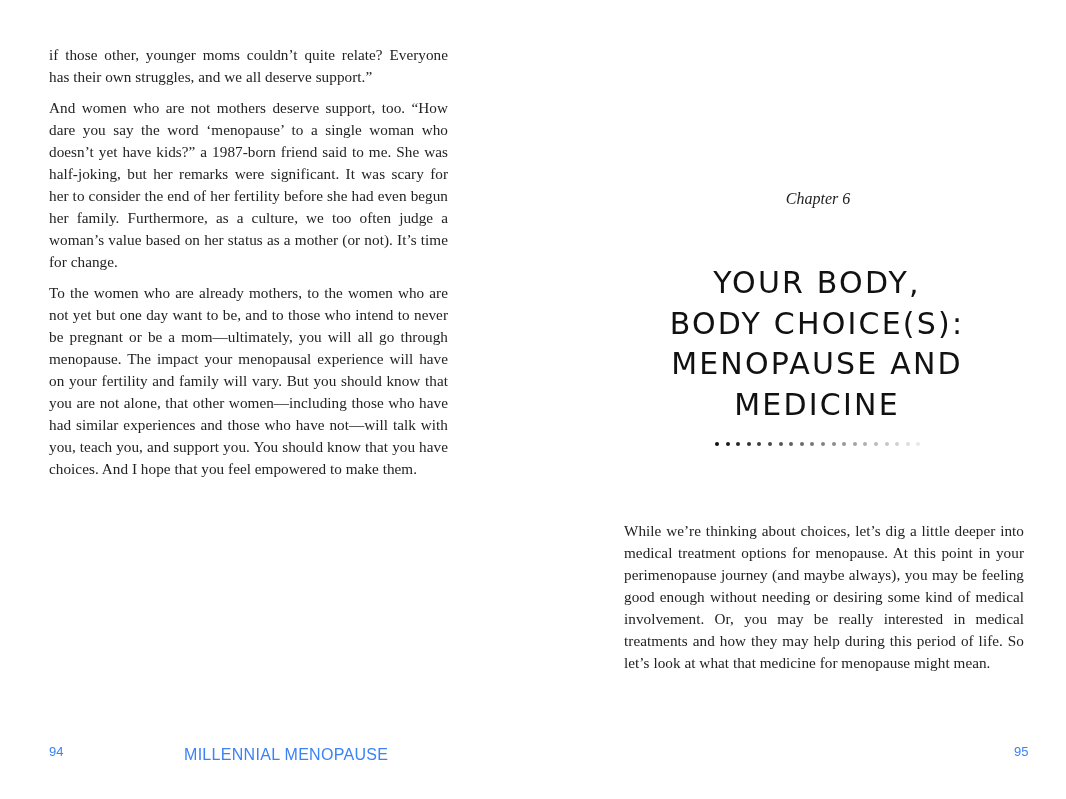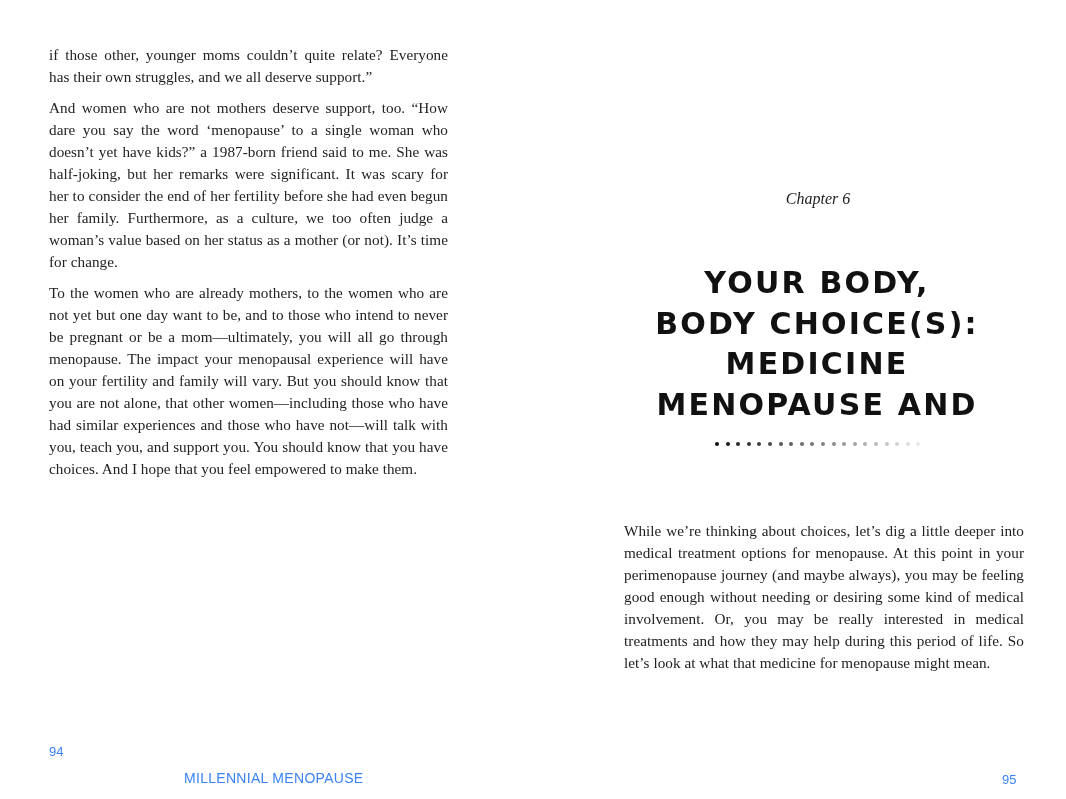--- a/index.html
+++ b/index.html
@@ -16,54 +16,54 @@
     }
     .body-text p { margin: 0 0 9px 0; }
     .left-text { left: 49px; top: 44px; width: 399px; }
     .right-text { left: 91px; top: 520px; width: 400px; }
     .chapter-label {
       position: absolute; left: 0; width: 570px; top: 190px; text-align: center;
       font-style: italic; font-size: 16px; color: #222;
     }
     .chapter-title {
       position: absolute; left: 118px; width: 332px; top: 263px; text-align: center;
-      font-family: "DejaVu Sans", "Liberation Sans", sans-serif; font-weight: bold;
+      font-family: "DejaVu Sans", "Liberation Sans", sans-serif; font-weight: normal;
       font-size: 30px; line-height: 40.5px; letter-spacing: 2.2px; color: #111;
     }
     .dots {
       position: absolute; left: 182px; top: 442px; height: 6px; display: flex; gap: 6.6px;
     }
     .dot { width: 4px; height: 4px; border-radius: 50%; background: #111; }
     .footer {
       position: absolute; top: 744px; font-family: "Liberation Sans", "DejaVu Sans", sans-serif;
       color: #3b82f6;
     }
     .page-num { font-size: 13px; }
-    .running-head { font-size: 14px; letter-spacing: 0.3px; top: 770px; }
+    .running-head { font-size: 16px; letter-spacing: 0.3px; top: 746px; }
   </style>
 </head>
 <body>
 
 <div class="page page-left">
   <div class="body-text left-text">
     <p>if those other, younger moms couldn’t quite relate? Everyone has their own struggles, and we all deserve support.”</p>
     <p>And women who are not mothers deserve support, too. “How dare you say the word ‘menopause’ to a single woman who doesn’t yet have kids?” a 1987-born friend said to me. She was half-joking, but her remarks were significant. It was scary for her to consider the end of her fertility before she had even begun her family. Furthermore, as a culture, we too often judge a woman’s value based on her status as a mother (or not). It’s time for change.</p>
     <p>To the women who are already mothers, to the women who are not yet but one day want to be, and to those who intend to never be pregnant or be a mom—ultimately, you will all go through menopause. The impact your menopausal experience will have on your fertility and family will vary. But you should know that you are not alone, that other women—including those who have had similar experiences and those who have not—will talk with you, teach you, and support you. You should know that you have choices. And I hope that you feel empowered to make them.</p>
   </div>
   <div class="footer page-num" style="left:49px;">94</div>
   <div class="footer running-head" style="left:184px;">MILLENNIAL MENOPAUSE</div>
 </div>
 
 <div class="page page-right">
   <div class="chapter-label">Chapter 6</div>
   <div class="chapter-title">
     <div>YOUR BODY,</div>
     <div>BODY CHOICE(S):</div>
+    <div>MENOPAUSE AND</div>
     <div>MEDICINE</div>
-    <div>MENOPAUSE AND</div>
   </div>
   <div class="dots" id="dots">
       <span class="dot" style="background: rgb(17, 17, 17);"></span>
       <span class="dot" style="background: rgb(28, 28, 28);"></span>
       <span class="dot" style="background: rgb(40, 40, 40);"></span>
       <span class="dot" style="background: rgb(51, 51, 51);"></span>
       <span class="dot" style="background: rgb(62, 62, 62);"></span>
       <span class="dot" style="background: rgb(74, 74, 74);"></span>
       <span class="dot" style="background: rgb(85, 85, 85);"></span>
       <span class="dot" style="background: rgb(96, 96, 96);"></span>
@@ -76,14 +76,14 @@
       <span class="dot" style="background: rgb(175, 175, 175);"></span>
       <span class="dot" style="background: rgb(187, 187, 187);"></span>
       <span class="dot" style="background: rgb(198, 198, 198);"></span>
       <span class="dot" style="background: rgb(209, 209, 209);"></span>
       <span class="dot" style="background: rgb(221, 221, 221);"></span>
       <span class="dot" style="background: rgb(232, 232, 232);"></span>
     </div>
   <div class="body-text right-text">
     <p>While we’re thinking about choices, let’s dig a little deeper into medical treatment options for menopause. At this point in your perimenopause journey (and maybe always), you may be feeling good enough without needing or desiring some kind of medical involvement. Or, you may be really interested in medical treatments and how they may help during this period of life. So let’s look at what that medicine for menopause might mean.</p>
   </div>
-  <div class="footer page-num" style="left:469px;margin-top:28px;">95</div>
+  <div class="footer page-num" style="left:481px;">95</div>
 </div>
 
 </body></html>

